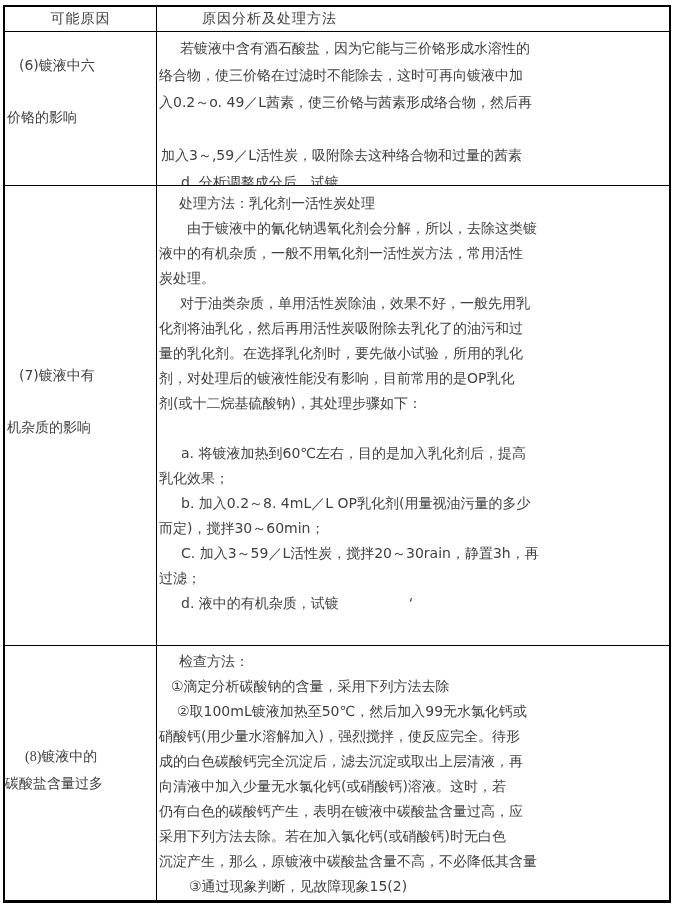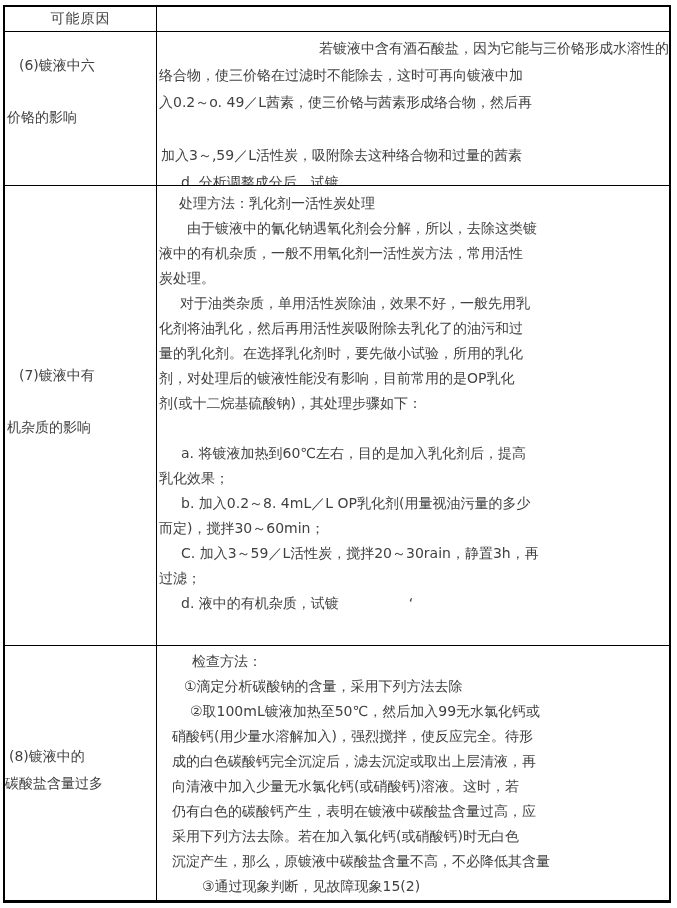--- a/index.html
+++ b/index.html
@@ -5,62 +5,63 @@
   html,body{margin:0;padding:0;background:#ffffff;}
   .page{
     position:relative;width:677px;height:908px;background:#fff;overflow:hidden;
     font-family:"DejaVu Sans","Liberation Sans",sans-serif;color:#414141;
   }
   .tbl{
     position:absolute;left:3px;top:5px;width:668px;height:898px;
     box-sizing:border-box;border:2px solid #000;border-bottom-width:3px;background:#fff;
     overflow:hidden;
   }
-  .hrow{display:flex;height:25px;box-sizing:border-box;border-bottom:1px solid #000;}
+  .hrow{display:flex;height:25px;box-sizing:border-box;border-bottom:1px solid #000;justify-content:flex-end;}
   .c1{width:152px;flex:none;box-sizing:border-box;border-right:1px solid #000;}
   .c2{flex:1;box-sizing:border-box;min-width:0;}
   .hcell{font-size:14px;display:flex;align-items:center;}
   .hcell.c1{justify-content:center;letter-spacing:1px;}
   .hcell.c2{padding-left:45px;letter-spacing:1px;}
   .brow{display:flex;box-sizing:border-box;border-bottom:1px solid #000;overflow:hidden;}
   .brow:last-child{border-bottom:none;}
   .r0{height:154px;}
   .r1{height:460px;}
   .r2{height:254px;}
   .cell{overflow:hidden;}
   .tl{font-size:14px;white-space:pre;overflow:hidden;}
   
   .cause .tl{line-height:27px;}
   .r0 .cause{padding-top:20px;}
   .r1 .cause{padding-top:176px;}
   .r2 .cause{padding-top:97px;}
   
   .r0 .analysis .tl{line-height:27px;}
   .r1 .analysis .tl{line-height:25px;}
-  .r2 .analysis .tl{line-height:25px;margin-left:13px;}
+  .r2 .analysis .tl{line-height:25px;}
   .r0 .analysis{padding-top:3px;}
   .r1 .analysis{padding-top:5px;}
   .r2 .analysis{padding-top:3px;}
 </style>
 </head>
 <body>
 
 <div class="page">
   <div class="tbl">
     <div class="hrow">
       <div class="hcell c1">可能原因</div>
+      <div class="hcell c2">原因分析及处理方法</div>
     </div>
     <div id="rows">
         <div class="brow r0">
           <div class="cell c1 cause">
             <div class="tl" style="padding-left: 14px;">(6)镀液中六</div>
             <div class="tl" style="padding-left: 2px; margin-top: 25px;">价铬的影响</div>
           </div>
           <div class="cell c2 analysis">
-            <div class="tl" style="padding-left: 23px; text-align: right;">若镀液中含有酒石酸盐，因为它能与三价铬形成水溶性的</div>
+            <div class="tl" style="padding-left: 23px;">若镀液中含有酒石酸盐，因为它能与三价铬形成水溶性的</div>
             <div class="tl" style="padding-left: 2px;">络合物，使三价铬在过滤时不能除去，这时可再向镀液中加</div>
             <div class="tl" style="padding-left: 2px;">入0.2～o. 49／L茜素，使三价铬与茜素形成络合物，然后再</div>
             <div class="tl" style="padding-left: 4px; margin-top: 26px;">加入3～,59／L活性炭，吸附除去这种络合物和过量的茜素</div>
             <div class="tl" style="padding-left: 24px;">d. 分析调整成分后，试镀</div>
           </div>
         </div>
         <div class="brow r1">
           <div class="cell c1 cause">
             <div class="tl" style="padding-left: 14px;">(7)镀液中有</div>
             <div class="tl" style="padding-left: 2px; margin-top: 25px;">机杂质的影响</div>
@@ -79,21 +80,21 @@
             <div class="tl" style="padding-left: 2px;">乳化效果；</div>
             <div class="tl" style="padding-left: 24px;">b. 加入0.2～8. 4mL／L OP乳化剂(用量视油污量的多少</div>
             <div class="tl" style="padding-left: 2px;">而定)，搅拌30～60min；</div>
             <div class="tl" style="padding-left: 24px;">C. 加入3～59／L活性炭，搅拌20～30rain，静置3h，再</div>
             <div class="tl" style="padding-left: 2px;">过滤；</div>
             <div class="tl" style="padding-left: 24px;">d. 液中的有机杂质，试镀　　　　　‘</div>
           </div>
         </div>
         <div class="brow r2">
           <div class="cell c1 cause">
-            <div class="tl" style="padding-left: 4px;">(8)镀液中的</div>
+            <div class="tl" style="padding-left: 20px; font-family: Liberation Serif, serif;">(8)镀液中的</div>
             <div class="tl">碳酸盐含量过多</div>
           </div>
           <div class="cell c2 analysis">
             <div class="tl" style="padding-left: 22px;">检查方法：</div>
             <div class="tl" style="padding-left: 14px;">①滴定分析碳酸钠的含量，采用下列方法去除</div>
             <div class="tl" style="padding-left: 20px;">②取100mL镀液加热至50℃，然后加入99无水氯化钙或</div>
             <div class="tl" style="padding-left: 2px;">硝酸钙(用少量水溶解加入)，强烈搅拌，使反应完全。待形</div>
             <div class="tl" style="padding-left: 2px;">成的白色碳酸钙完全沉淀后，滤去沉淀或取出上层清液，再</div>
             <div class="tl" style="padding-left: 2px;">向清液中加入少量无水氯化钙(或硝酸钙)溶液。这时，若</div>
             <div class="tl" style="padding-left: 2px;">仍有白色的碳酸钙产生，表明在镀液中碳酸盐含量过高，应</div>

